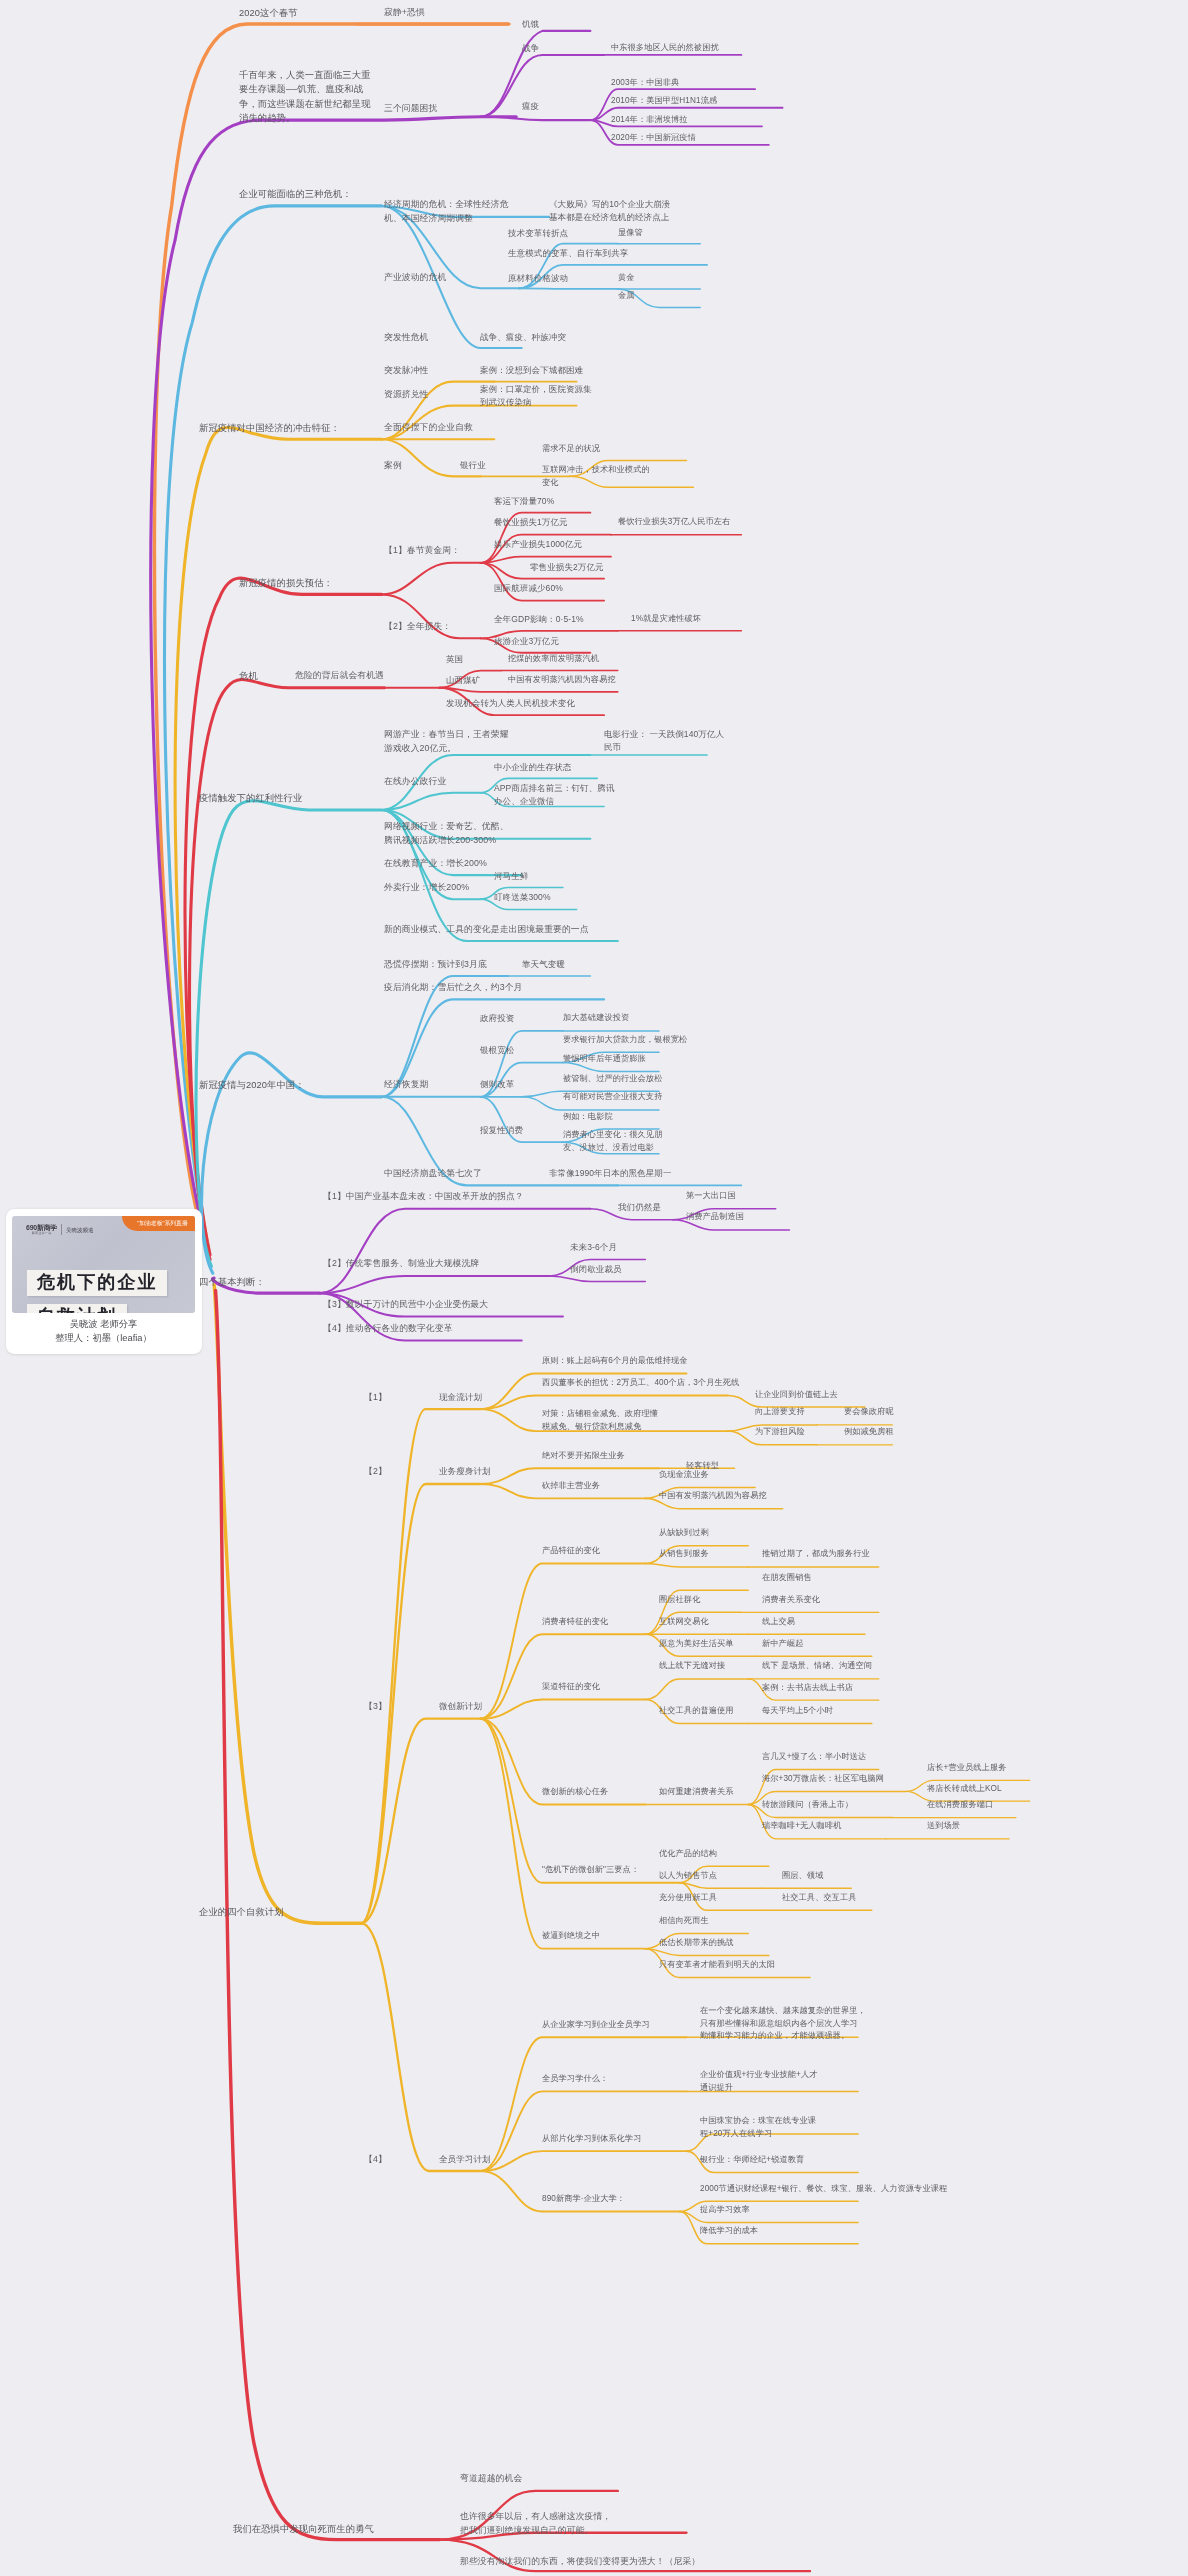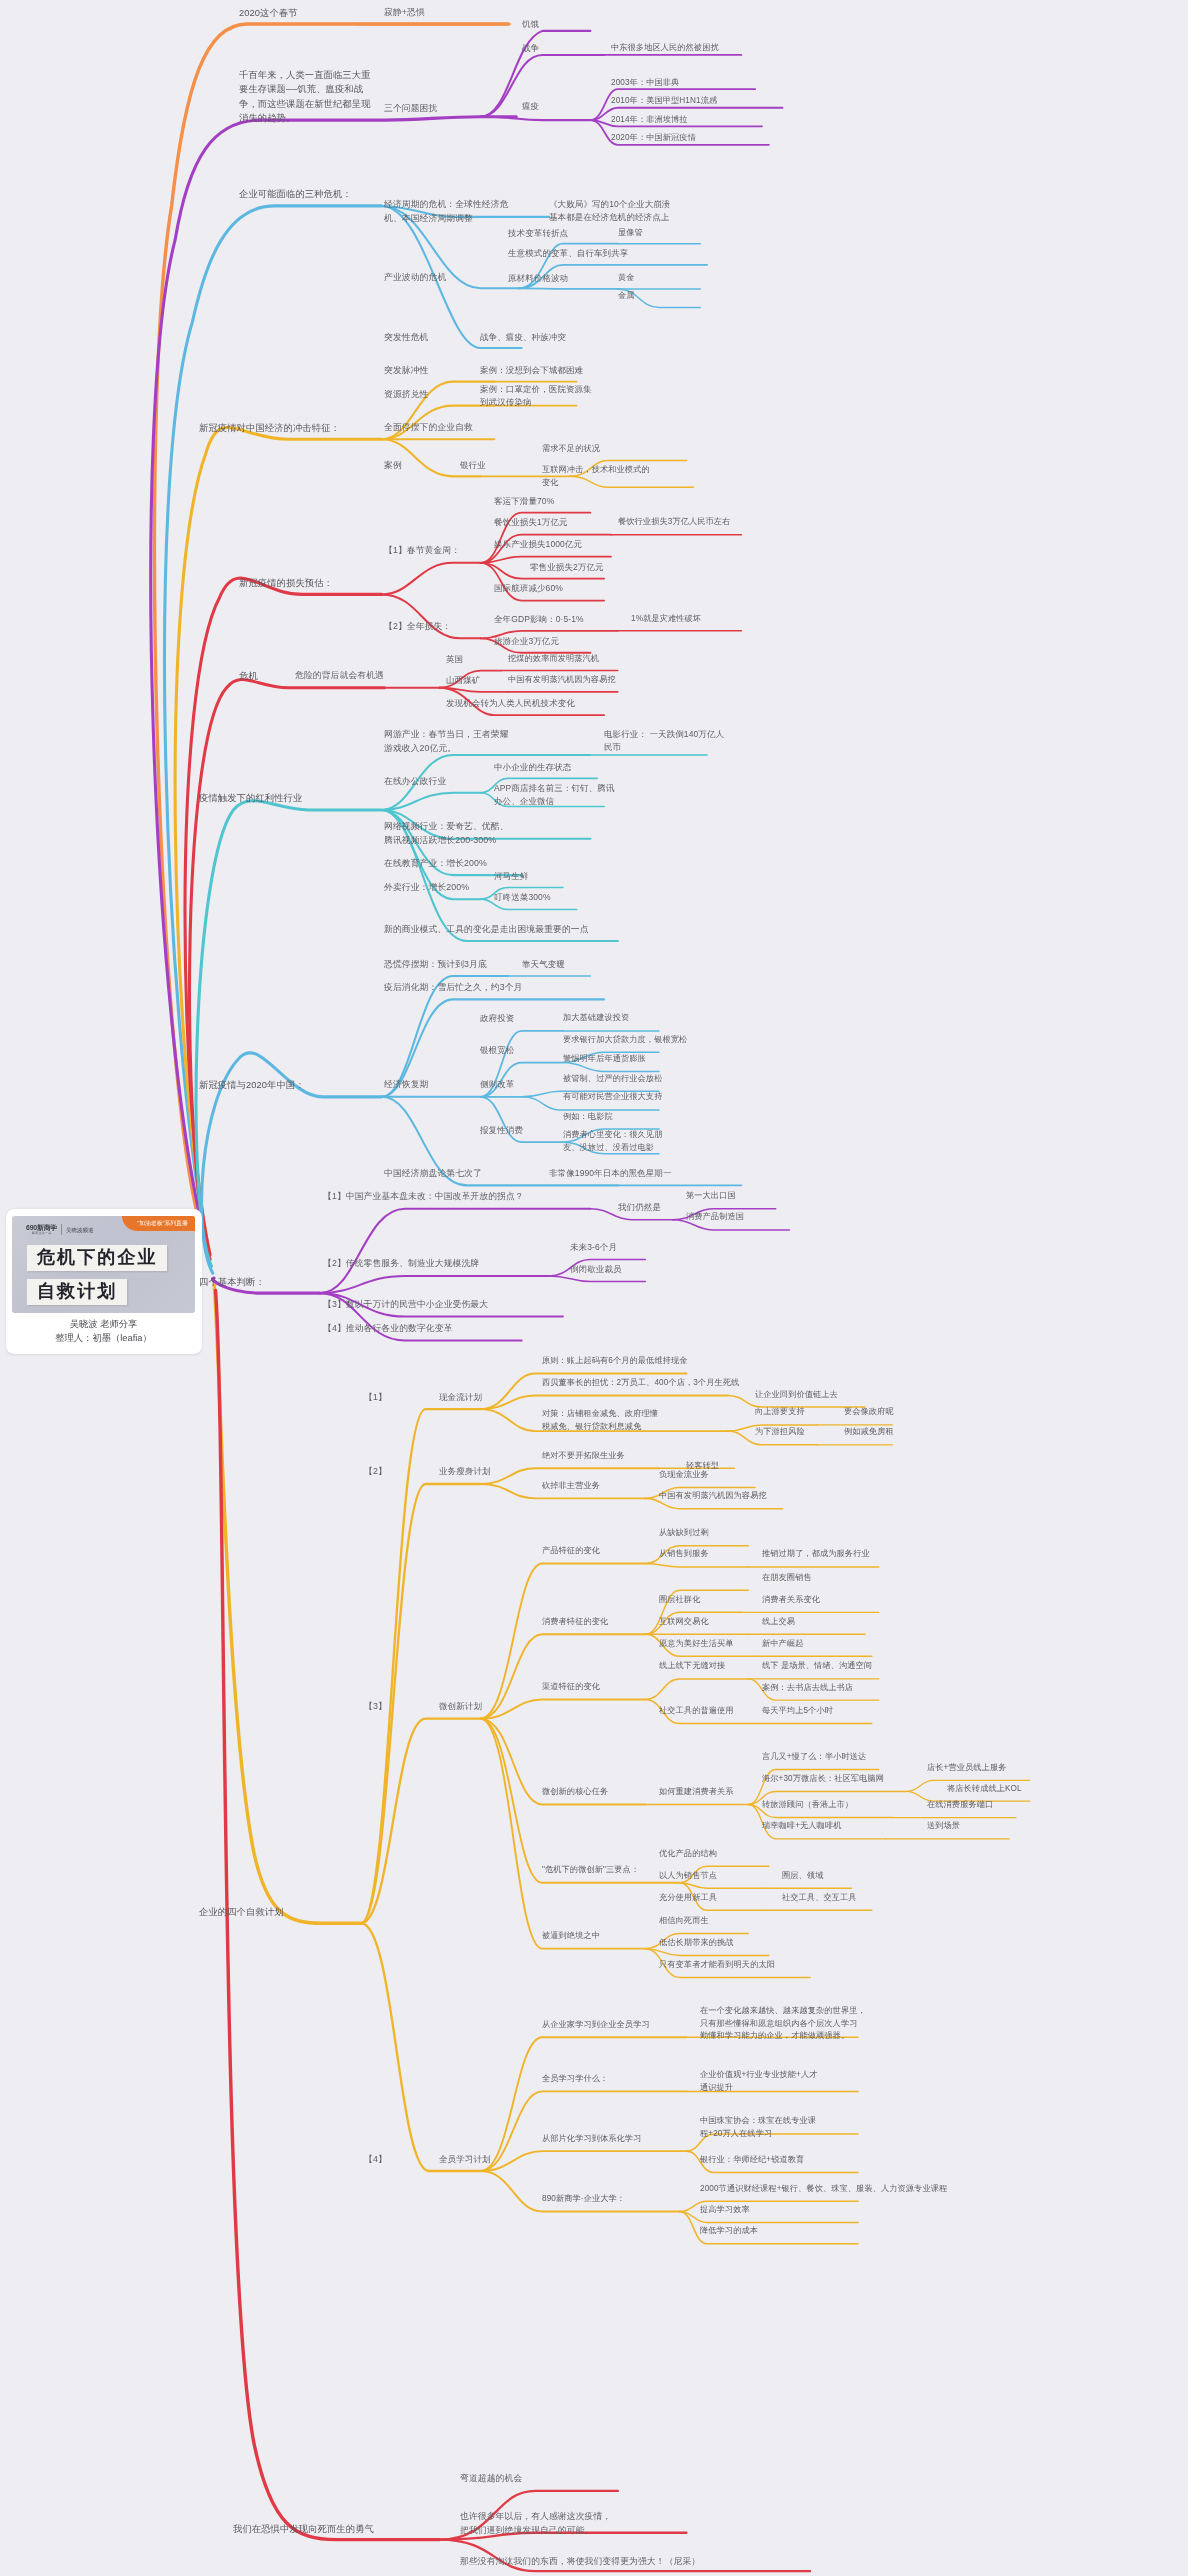--- a/index.html
+++ b/index.html
@@ -62,21 +62,21 @@
     background:#e8762a;color:#fff;font-size:5.8px;line-height:15px;
     border-bottom-left-radius:15px;white-space:nowrap;
   }
   .title-line{
     position:absolute;left:15px;
     background:#f3f2ee;
     box-shadow:1.4px 1.4px 0 rgba(120,120,130,.20);
     padding:2.1px 9.6px 3.4px 9.6px;
     font-size:18px;font-weight:bold;color:#24242c;
     font-family:"Liberation Serif","DejaVu Serif",serif;
-    letter-spacing:2.1px;line-height:1.15;
+    letter-spacing:2.1px;line-height:1.15;margin-top:25px;
   }
   #tl1{top:29px;}
   #tl2{top:63px;}
   #root-card .byline{
     margin-top:5.5px;font-size:9.3px;color:#4c4c52;line-height:1.5;
   }
   #root-card .byline div{white-space:nowrap;}
 </style>
 </head>
 <body>
@@ -433,21 +433,21 @@
       <div class="node l4" style="left: 659px; top: 1660px;">线上线下无缝对接</div>
       <div class="node l4" style="left: 762px; top: 1660px;">线下 是场景、情绪、沟通空间</div>
       <div class="node l4" style="left: 762px; top: 1682px;">案例：去书店去线上书店</div>
       <div class="node l4" style="left: 659px; top: 1705px;">社交工具的普遍使用</div>
       <div class="node l4" style="left: 762px; top: 1705px;">每天平均上5个小时</div>
       <div class="node l4" style="left: 542px; top: 1786px;">微创新的核心任务</div>
       <div class="node l4" style="left: 659px; top: 1786px;">如何重建消费者关系</div>
       <div class="node l4" style="left: 762px; top: 1751px;">言几又+慢了么：半小时送达</div>
       <div class="node l4" style="left: 762px; top: 1773px;">海尔+30万微店长：社区军电脑网</div>
       <div class="node l4" style="left: 927px; top: 1762px;">店长+营业员线上服务</div>
-      <div class="node l4" style="left: 927px; top: 1783px; margin-left: 20px;">将店长转成线上KOL</div>
+      <div class="node l4" style="left: 927px; top: 1783px;">将店长转成线上KOL</div>
       <div class="node l4" style="left: 762px; top: 1799px;">转旅游顾问（香港上市）</div>
       <div class="node l4" style="left: 927px; top: 1799px;">在线消费服务端口</div>
       <div class="node l4" style="left: 762px; top: 1820px;">瑞幸咖啡+无人咖啡机</div>
       <div class="node l4" style="left: 927px; top: 1820px;">送到场景</div>
       <div class="node l4" style="left: 542px; top: 1864px;">"危机下的微创新"三要点：</div>
       <div class="node l4" style="left: 659px; top: 1848px;">优化产品的结构</div>
       <div class="node l4" style="left: 659px; top: 1870px;">以人为销售节点</div>
       <div class="node l4" style="left: 782px; top: 1870px;">圈层、领域</div>
       <div class="node l4" style="left: 659px; top: 1892px;">充分使用新工具</div>
       <div class="node l4" style="left: 782px; top: 1892px;">社交工具、交互工具</div>

